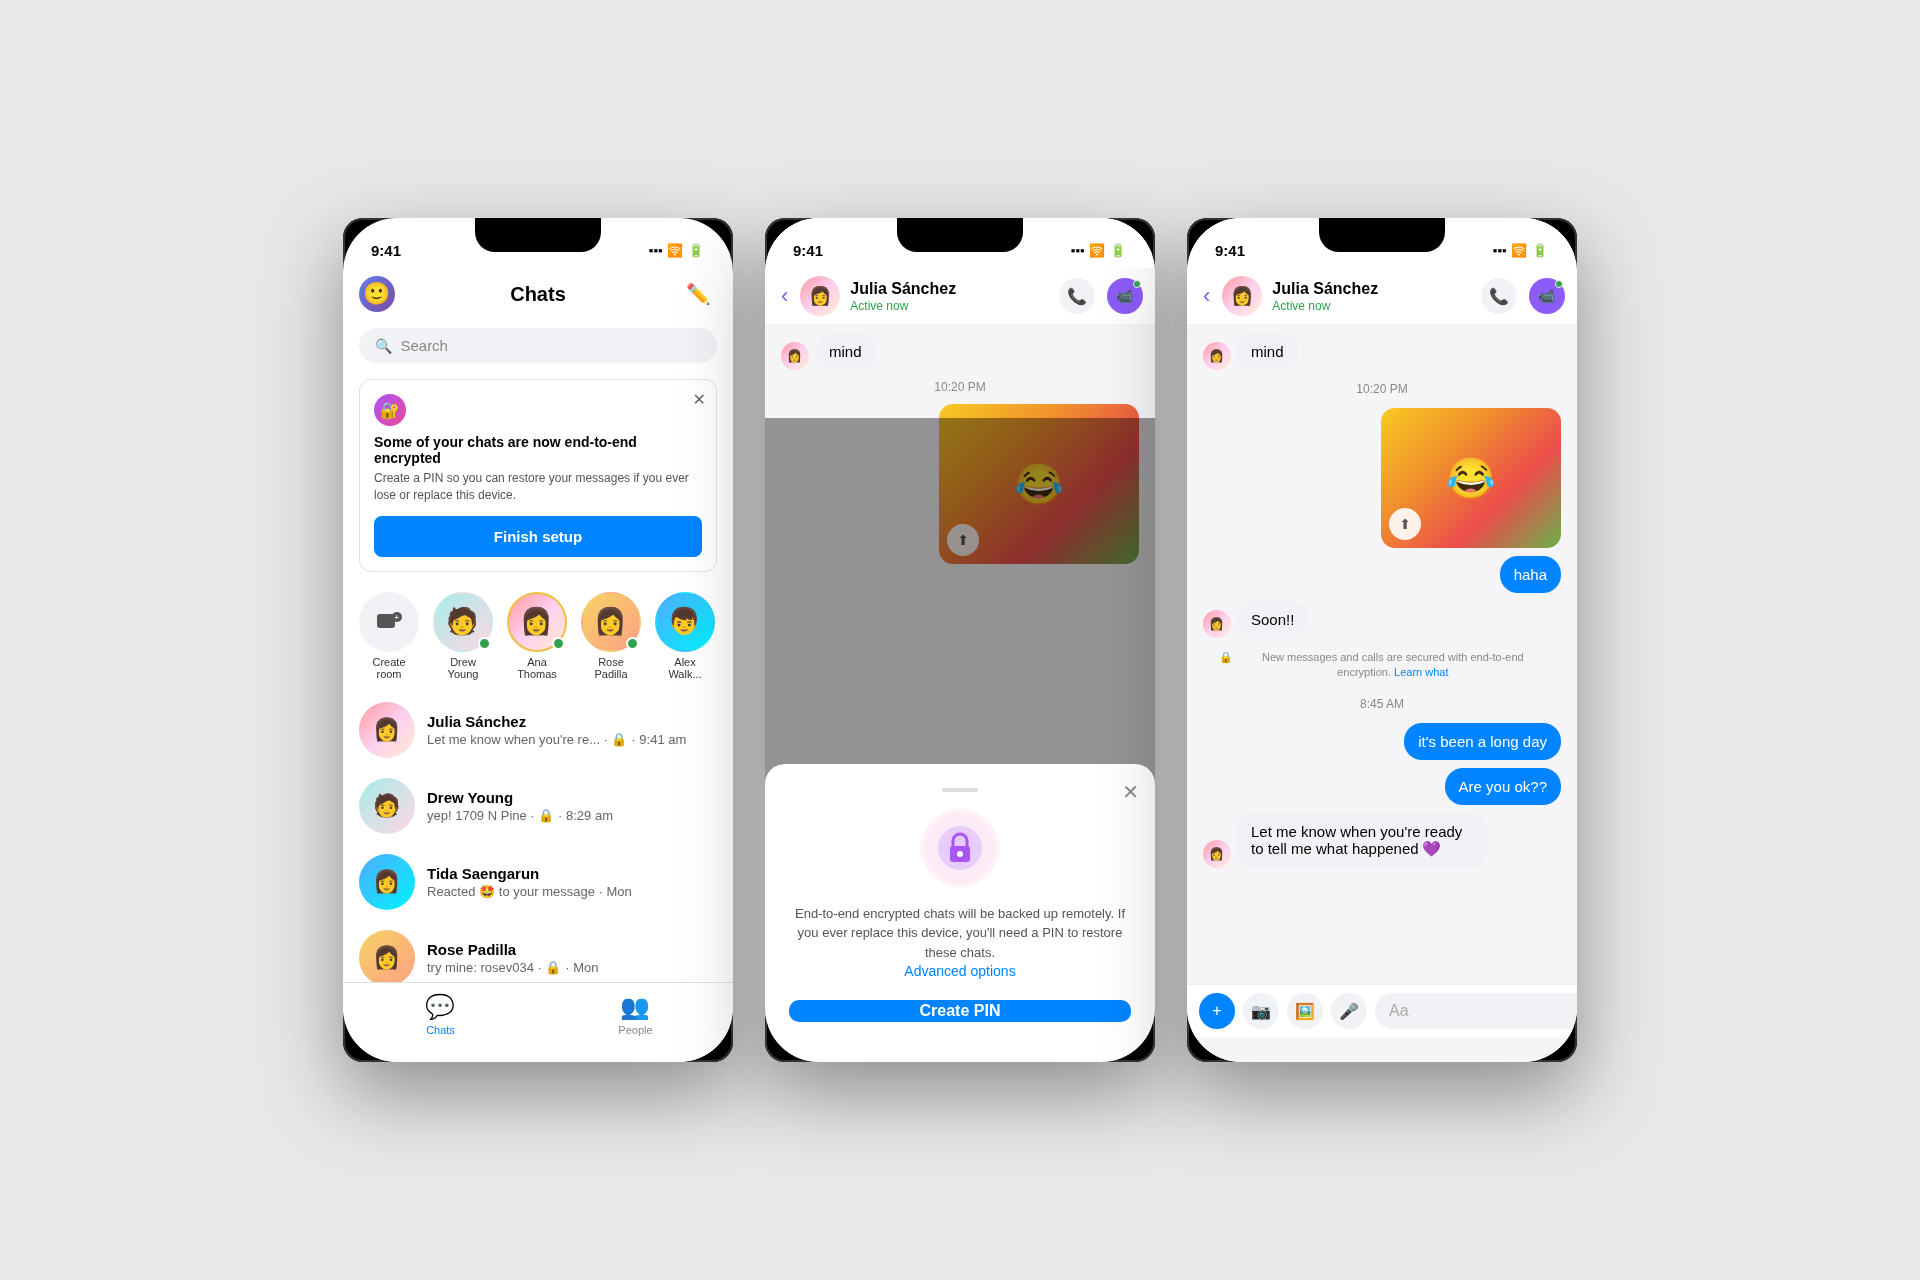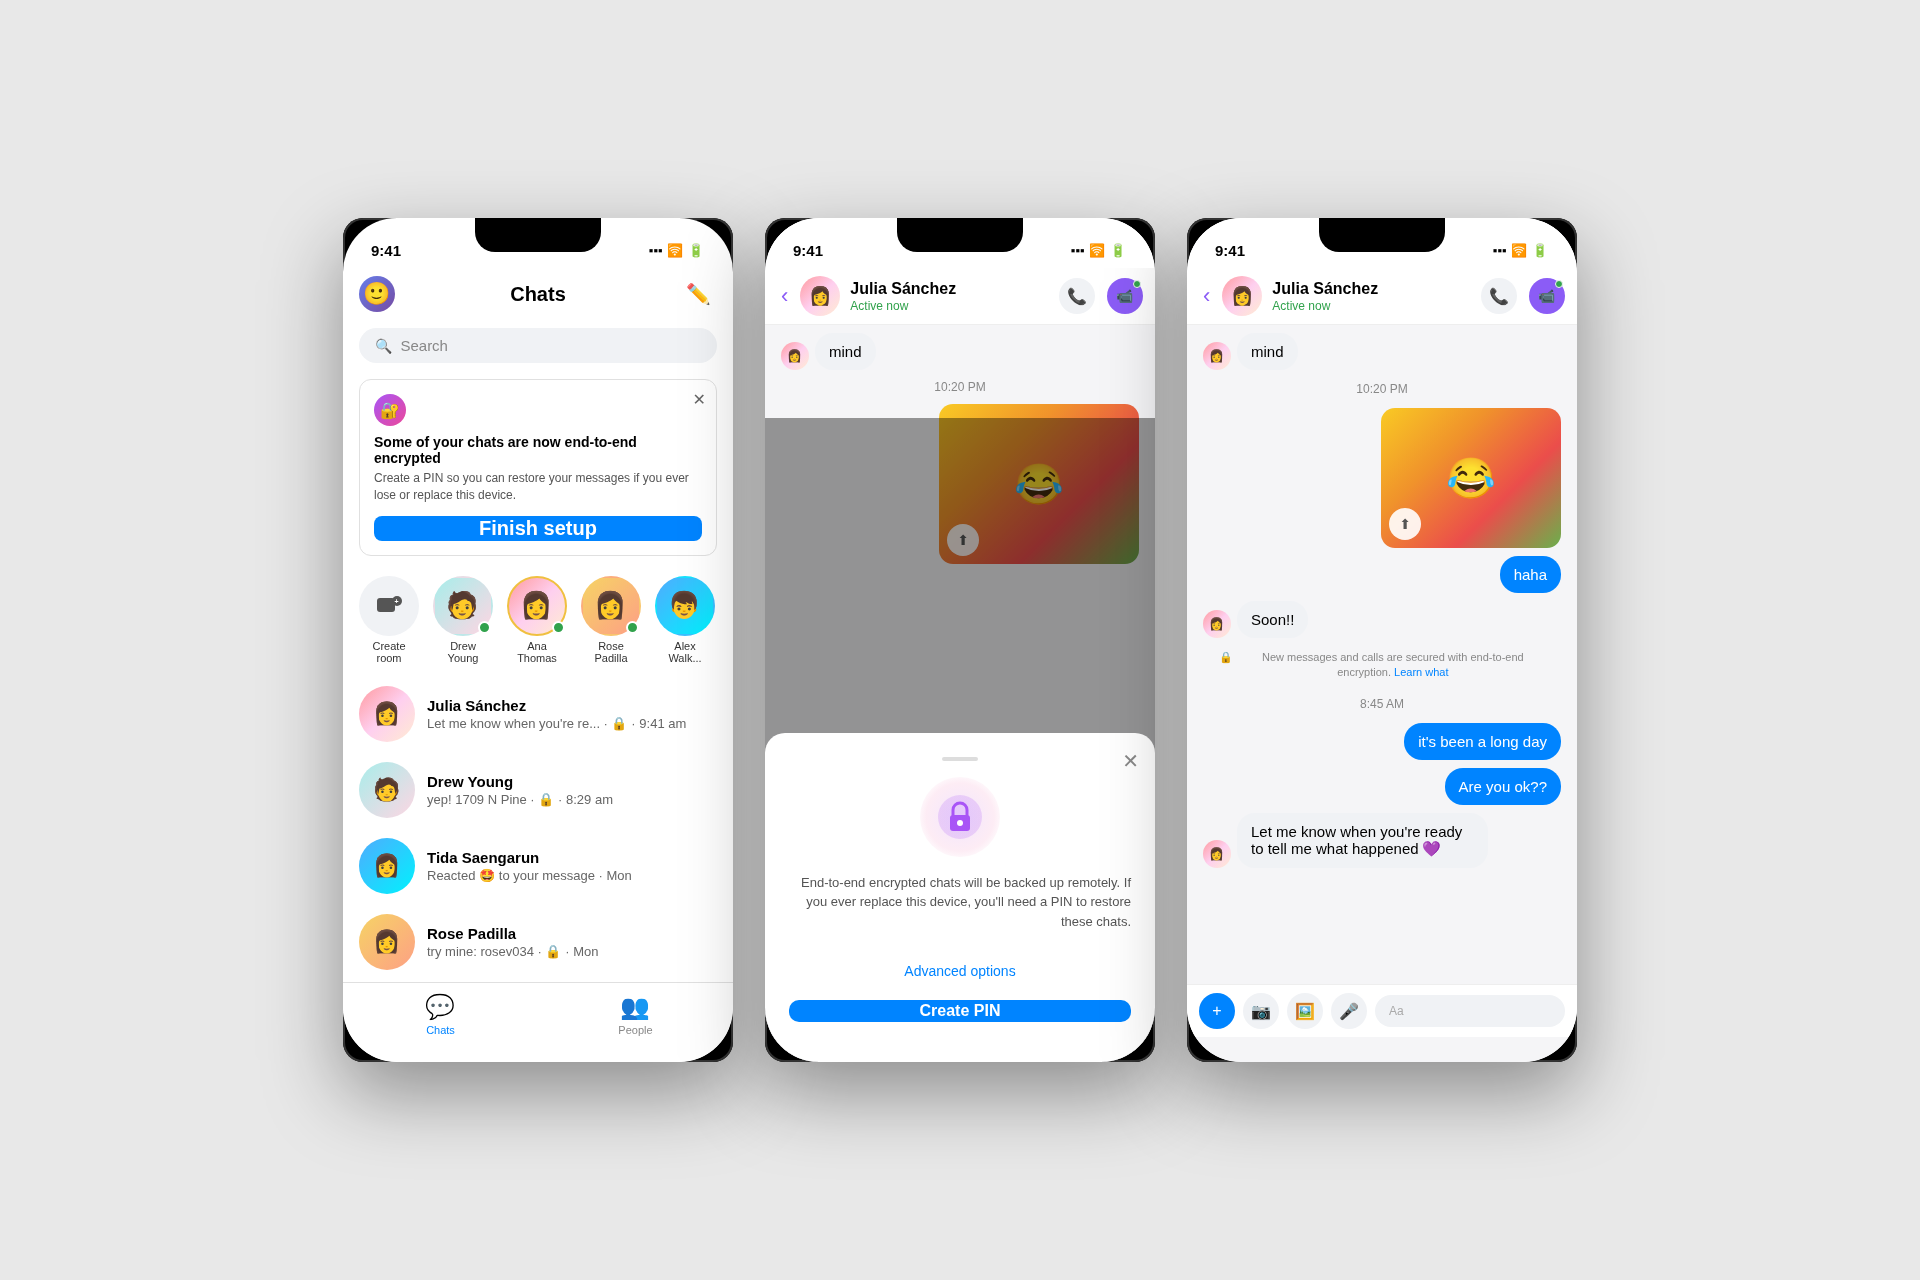--- a/index.html
+++ b/index.html
@@ -120,23 +120,23 @@
     }
     .encrypt-text {
       font-size: 12px; color: #555; line-height: 1.4;
       margin-bottom: 12px;
     }
     .finish-btn {
       background: #0084ff;
       color: #fff;
       border: none;
       border-radius: 8px;
-      padding: 1px;
+      padding: 12px;
       width: 100%;
-      font-size: 20px;
+      font-size: 15px;
       font-weight: 600;
       cursor: pointer;
     }
 
     
     .stories-row {
       display: flex;
       gap: 14px;
       padding: 12px 16px;
       overflow-x: auto;
@@ -364,23 +364,23 @@
     .modal-title {
       font-size: 20px;
       font-weight: 700;
       text-align: center;
       margin-bottom: 12px;
       line-height: 1.3;
     }
     .modal-text {
       font-size: 13px;
       color: #555;
-      text-align: right;
+      text-align: center;
       line-height: 1.5;
-      margin-bottom: 31px;
+      margin-bottom: 0;
     }
     .modal-link {
       text-align: center;
       margin-bottom: 20px;
     }
     .modal-link a {
       color: #0084ff;
       font-size: 14px;
       font-weight: 500;
       text-decoration: none;
@@ -427,21 +427,21 @@
       font-size: 16px;
       color: #0084ff;
       flex-shrink: 0;
     }
     .input-field {
       flex: 1;
       background: #f0f2f5;
       border: none;
       border-radius: 20px;
       padding: 9px 14px;
-      font-size: 12px;
+      font-size: 16px;
       color: #000;
       outline: none;
     }
     .input-field::placeholder { color: #aaa; }
 
     
     .encrypt-chat-notice {
       display: flex;
       align-items: flex-start;
       gap: 4px;

